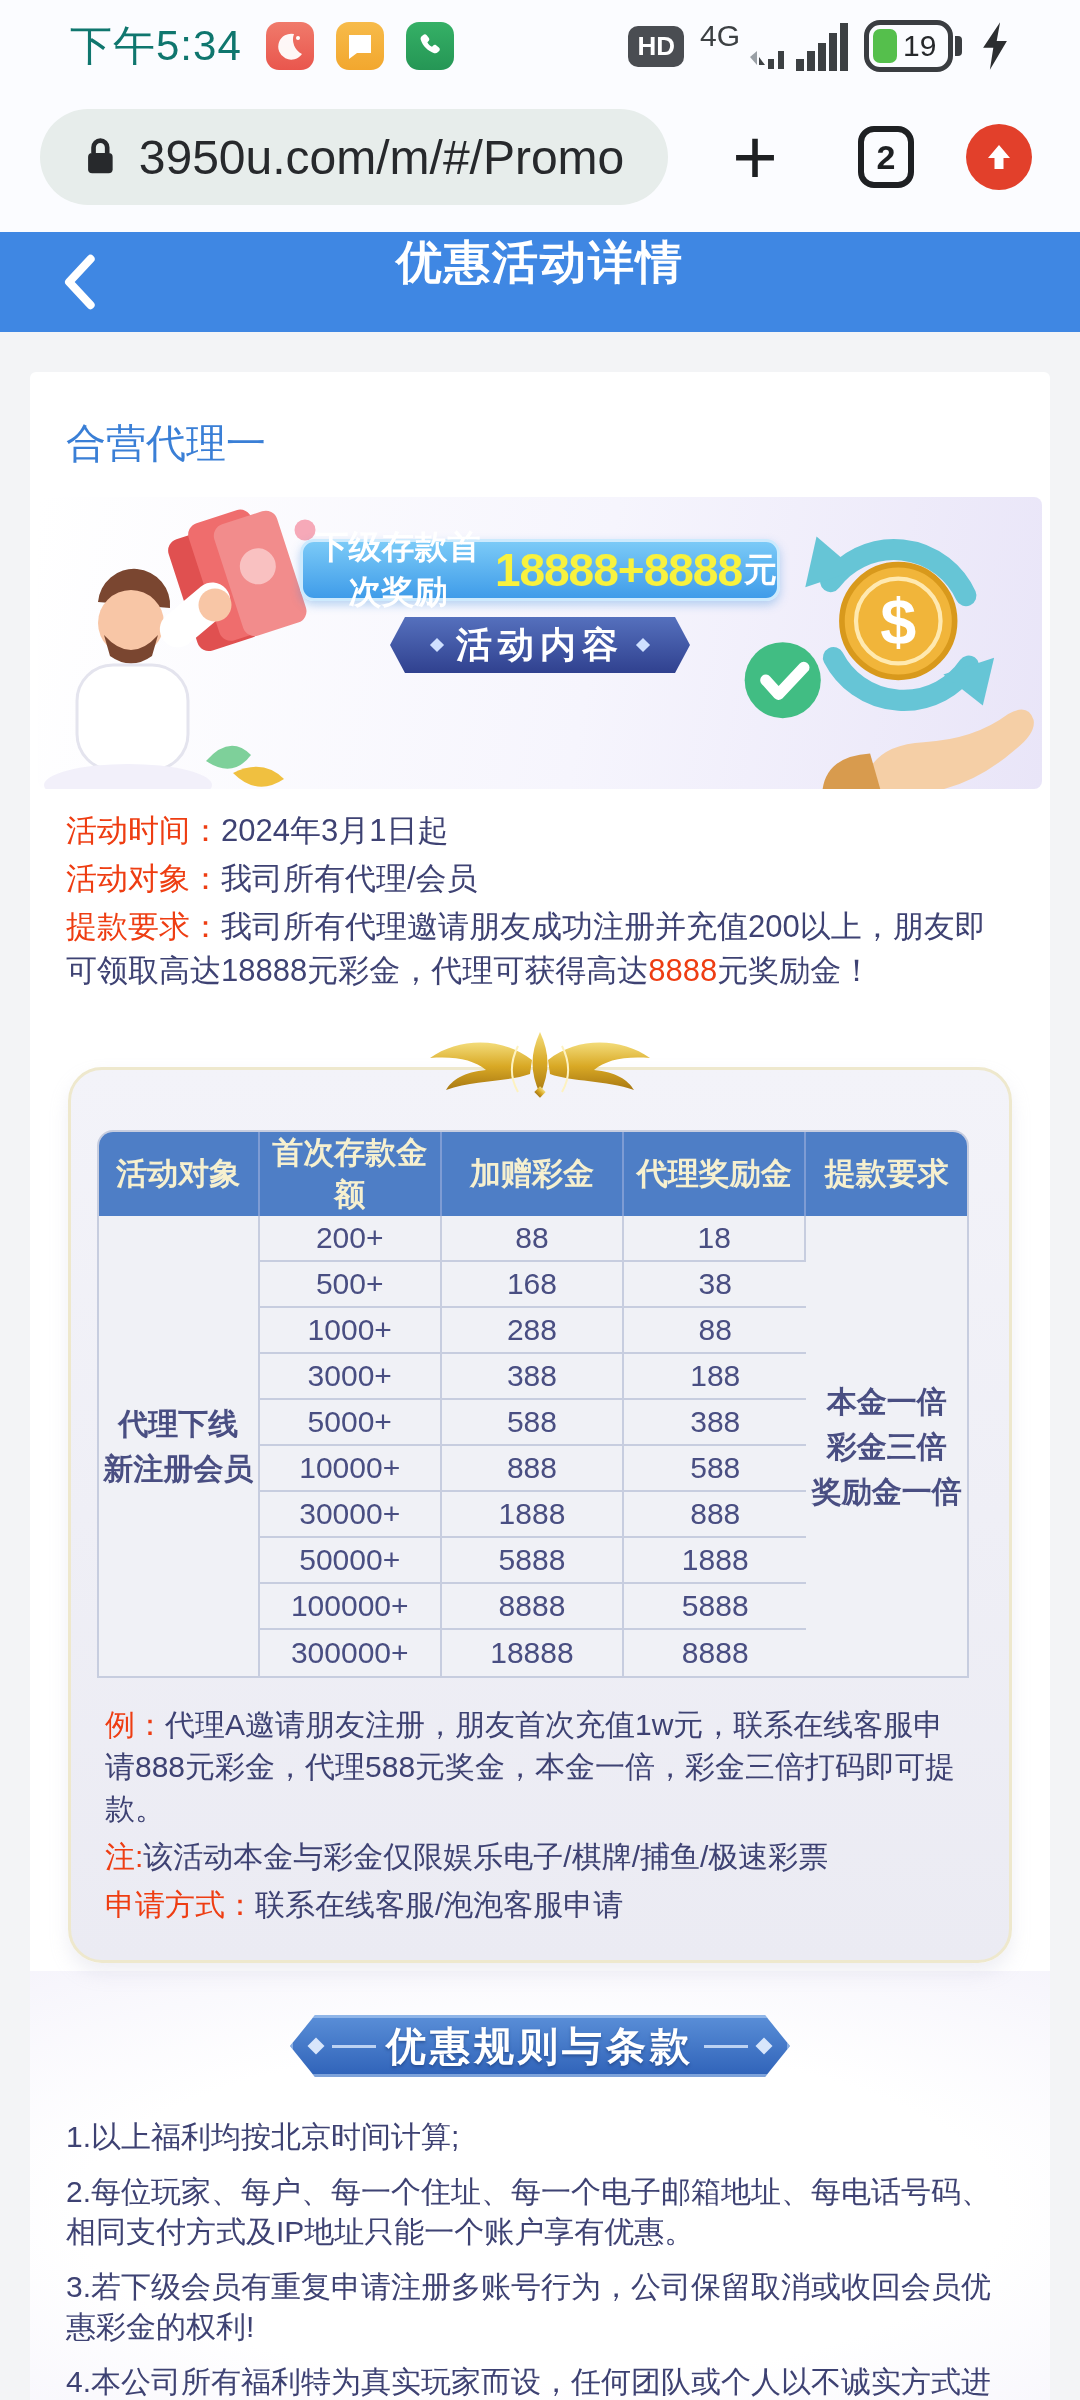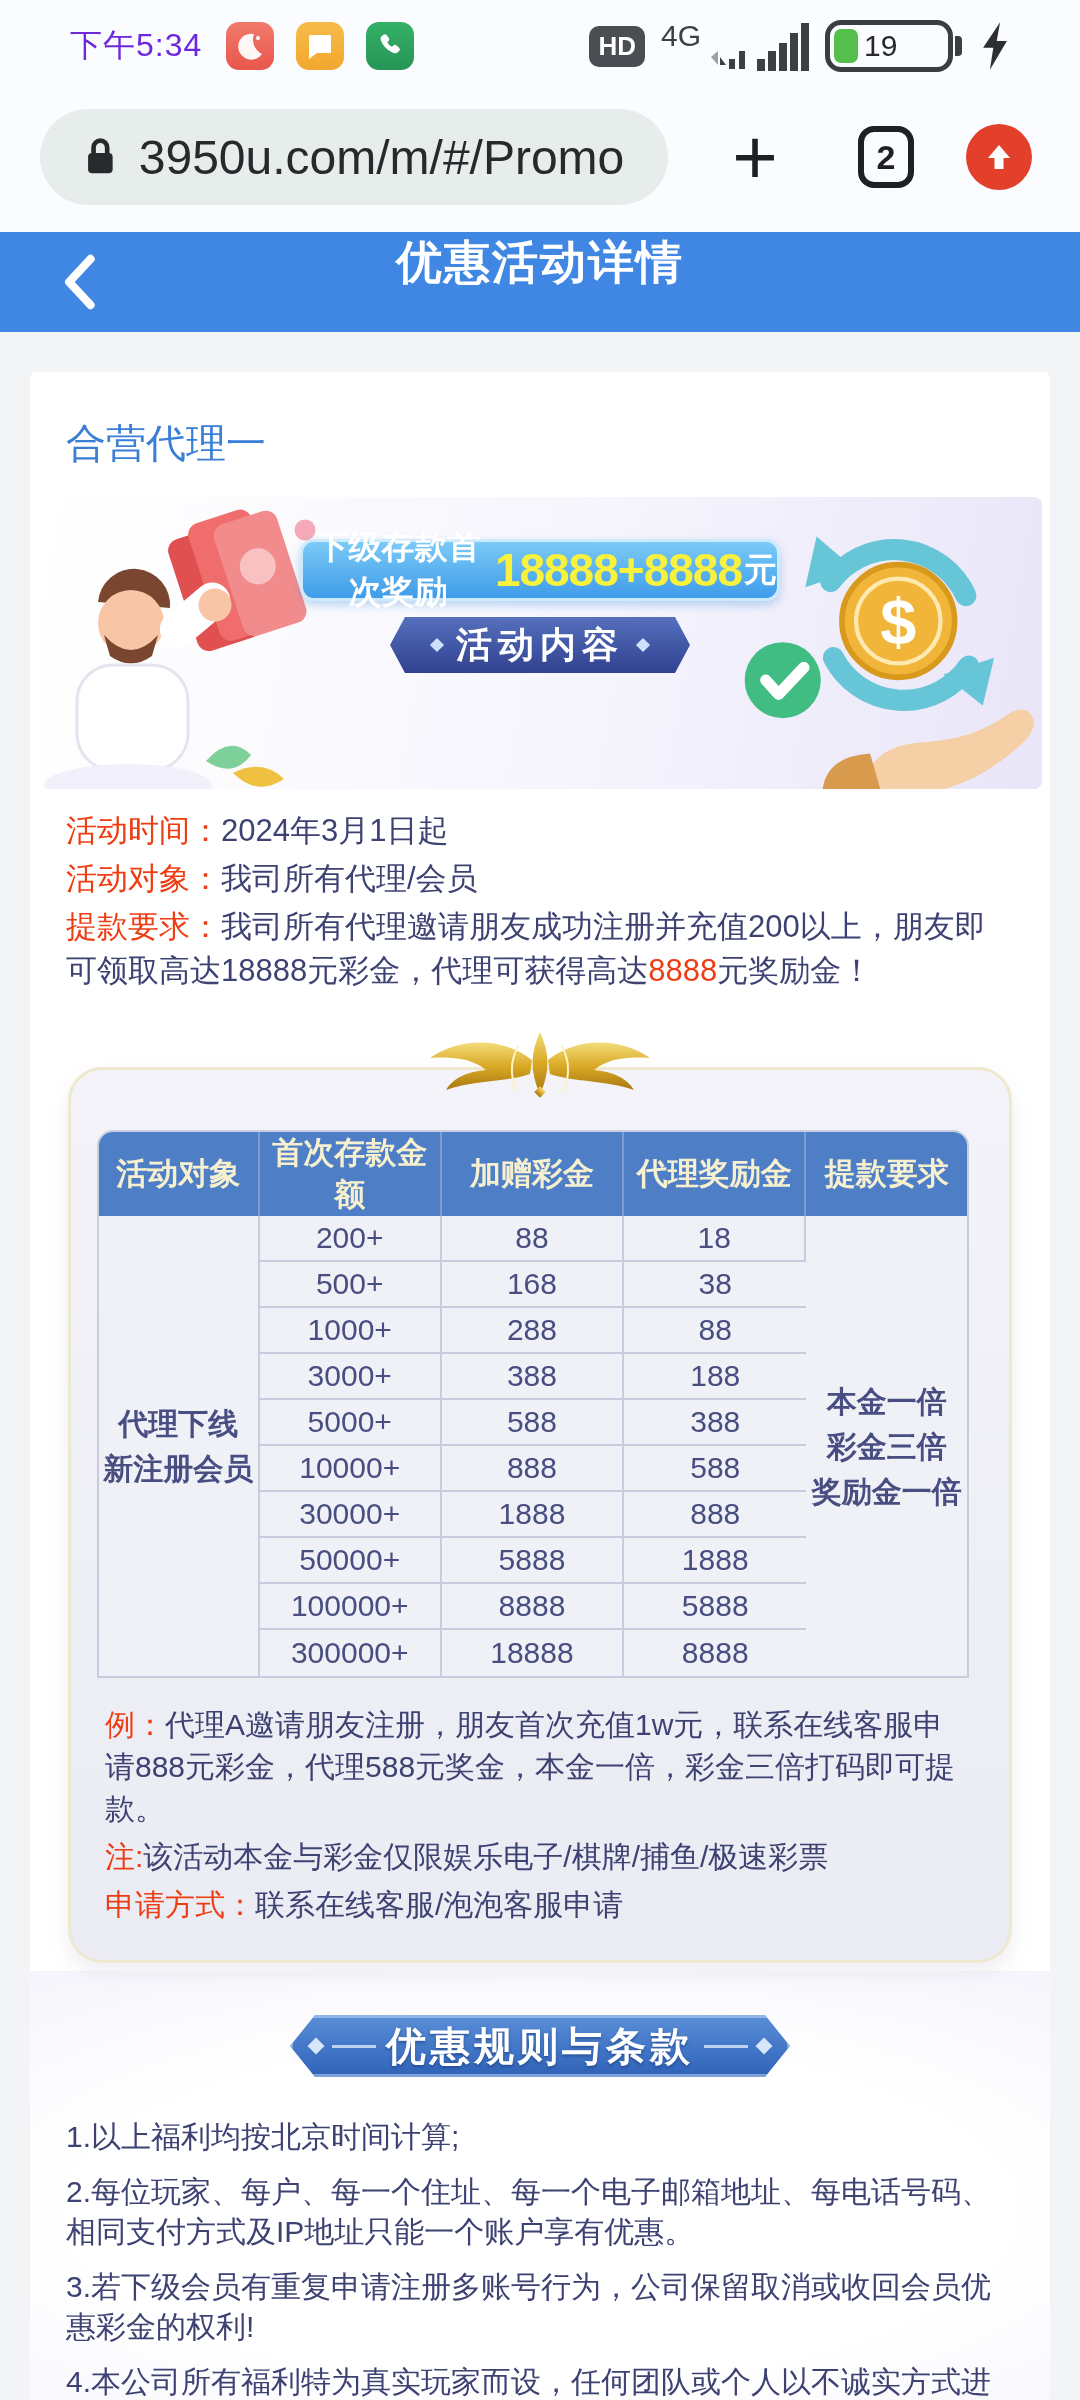--- a/index.html
+++ b/index.html
@@ -1,28 +1,28 @@
 <!DOCTYPE html>
 <html><head>
 <meta charset="utf-8">
 <style>
   * { margin:0; padding:0; box-sizing:border-box; }
   html,body { width:1080px; height:2400px; overflow:hidden; }
   body { font-family:"Liberation Sans", sans-serif; background:#f3f4f6; }
 
   
   .statusbar { height:92px; background:#fbfcff; display:flex; align-items:center; padding:0 68px 0 70px; }
-  .sb-time { font-size:32px; color:#6d28d9; letter-spacing:1px; }
+  .sb-time { font-size:42px; color:#0f766e; letter-spacing:1px; }
   .sb-apps { display:flex; gap:22px; margin-left:24px; align-items:center; }
   .sb-appicon { width:48px; height:48px; border-radius:13px; display:flex; align-items:center; justify-content:center; }
   .sb-right { margin-left:auto; display:flex; align-items:center; gap:16px; }
   .hd-badge { background:#4a4d52; color:#fff; font-size:26px; font-weight:bold; border-radius:10px; padding:5px 9px; }
   .sig-wrap { display:flex; align-items:flex-end; gap:8px; }
   .sig-4g { font-size:30px; color:#3c4043; line-height:1; margin-bottom:20px; }
-  .battery { position:relative; width:128px; height:52px; border:5px solid #3a3d41; border-radius:16px; display:flex; align-items:center; padding:4px; }
+  .battery { position:relative; width:89px; height:52px; border:5px solid #3a3d41; border-radius:16px; display:flex; align-items:center; padding:4px; }
   .battery-fill { width:24px; height:100%; border-radius:7px; background:#55bf4c; }
   .battery-num { font-size:30px; color:#26282b; margin-left:6px; }
   .battery-nub { width:7px; height:20px; background:#3a3d41; border-radius:0 4px 4px 0; margin-left:2px; }
 
   
   .urlbar { height:140px; background:#fbfcff; display:flex; align-items:center; padding:0 40px 10px 40px; }
   .url-pill { display:flex; align-items:center; gap:22px; background:#e7edeb; border-radius:52px; height:96px; padding:0 44px; width:628px; }
   .url-text { font-size:48px; color:#27292c; white-space:nowrap; overflow:hidden; }
   .btn-plus { width:90px; text-align:center; font-size:78px; font-weight:300; color:#1e2022; line-height:1; margin-left:42px; }
   .tab-box { width:56px; height:62px; border:6px solid #1e2023; border-radius:16px; display:flex; align-items:center; justify-content:center; font-size:34px; font-weight:bold; color:#1e2023; margin-left:58px; }

